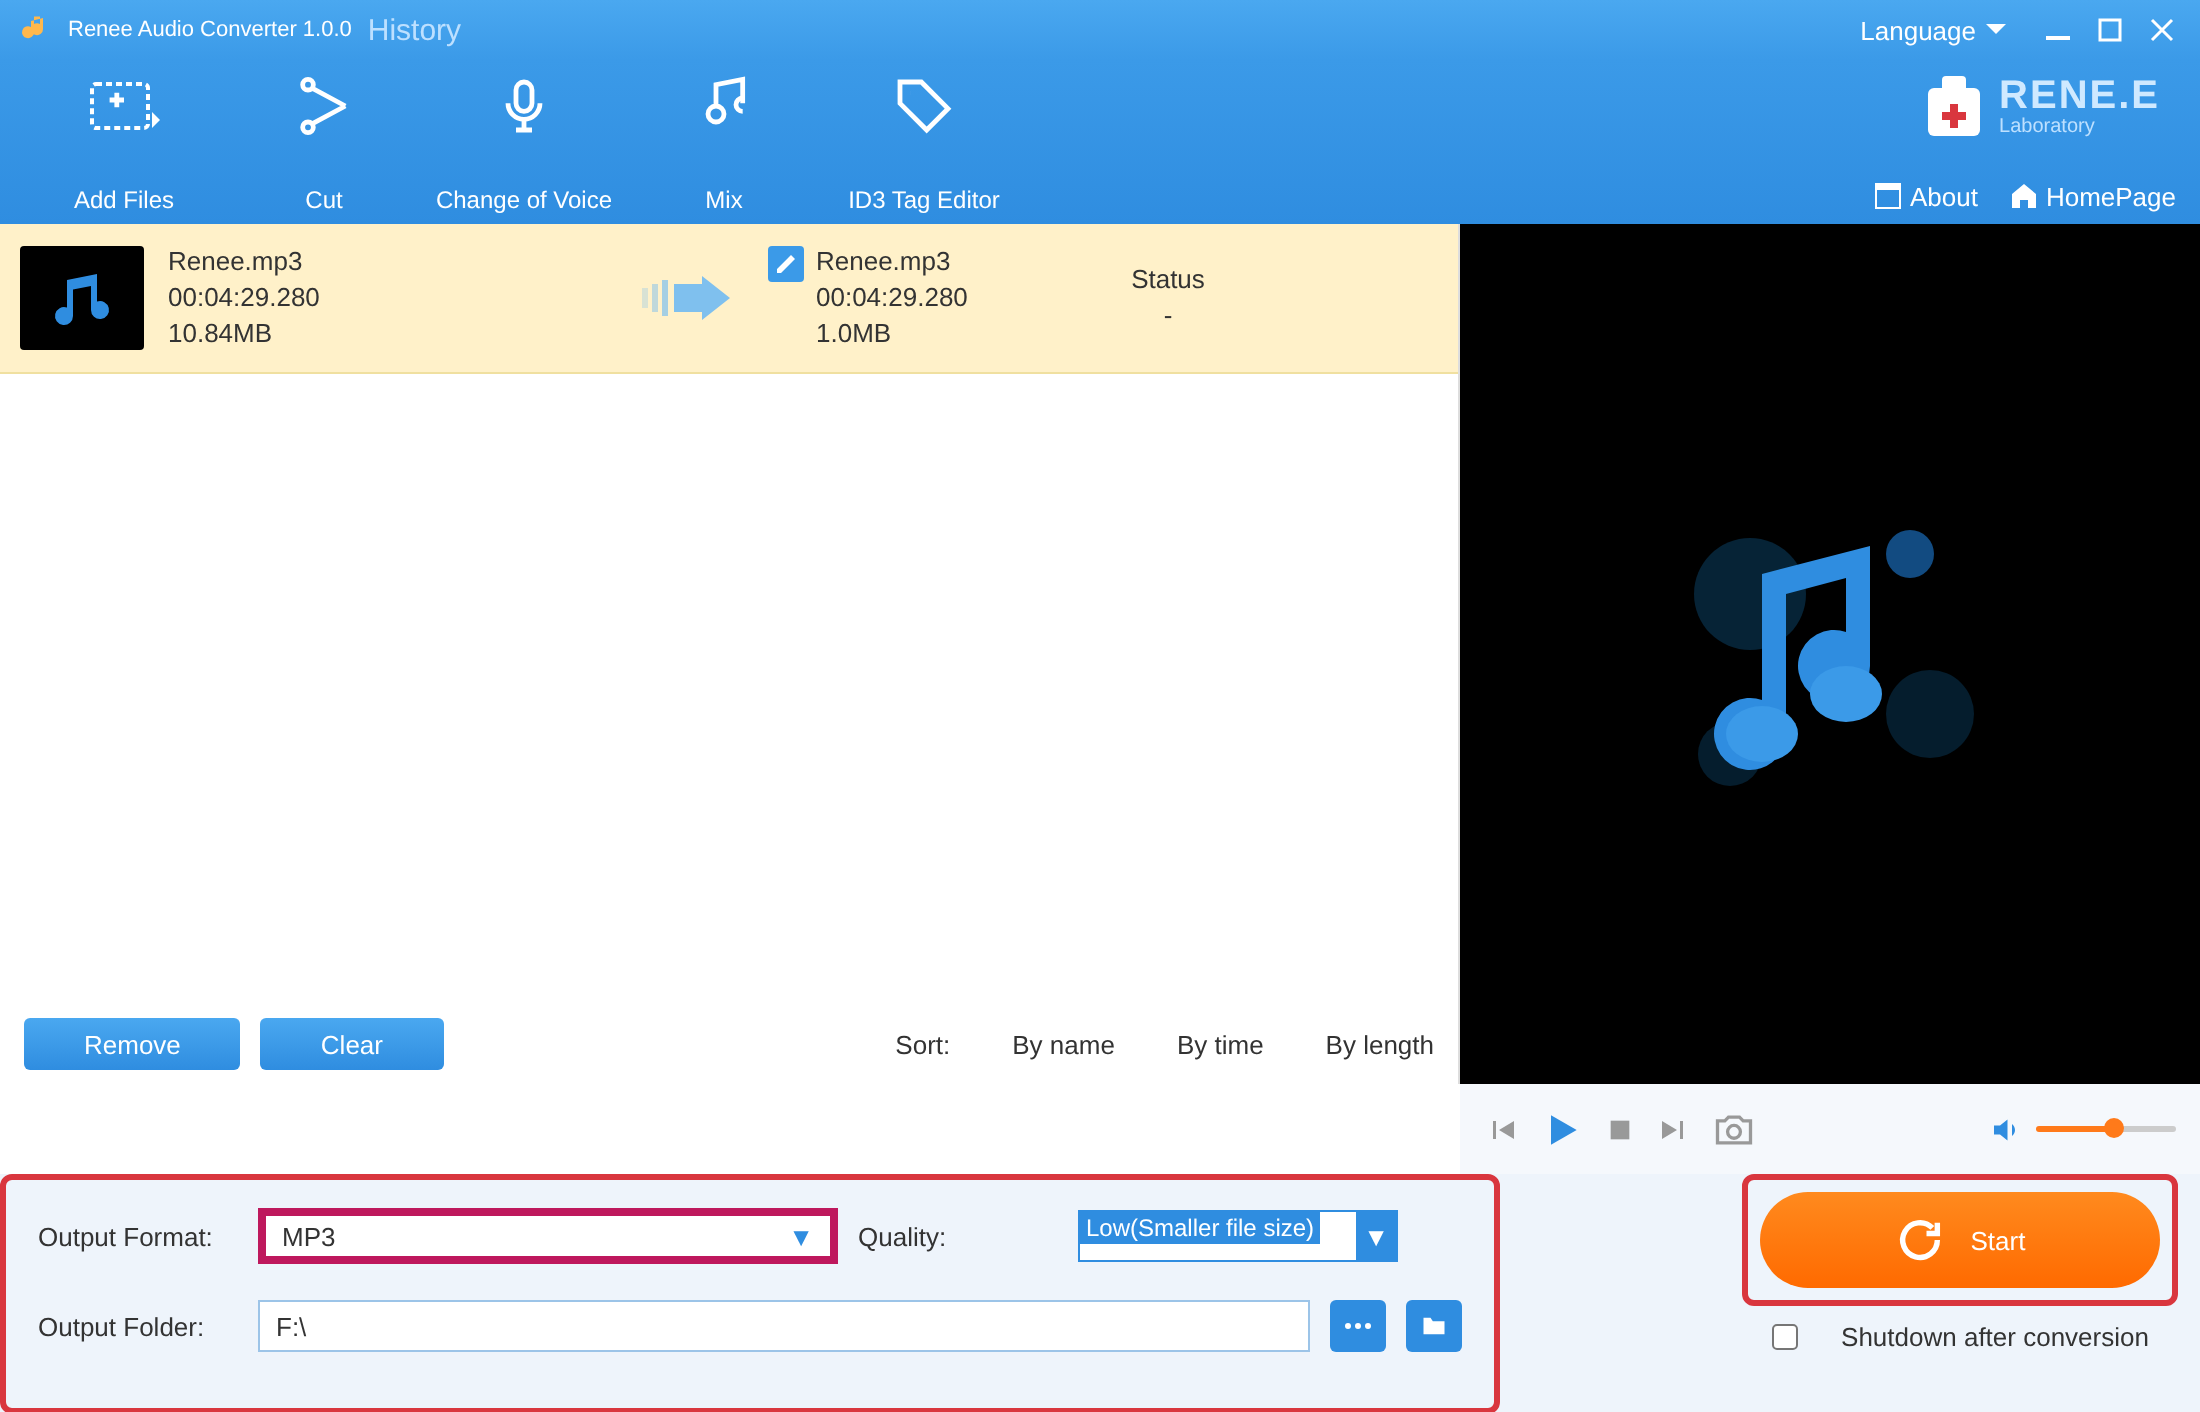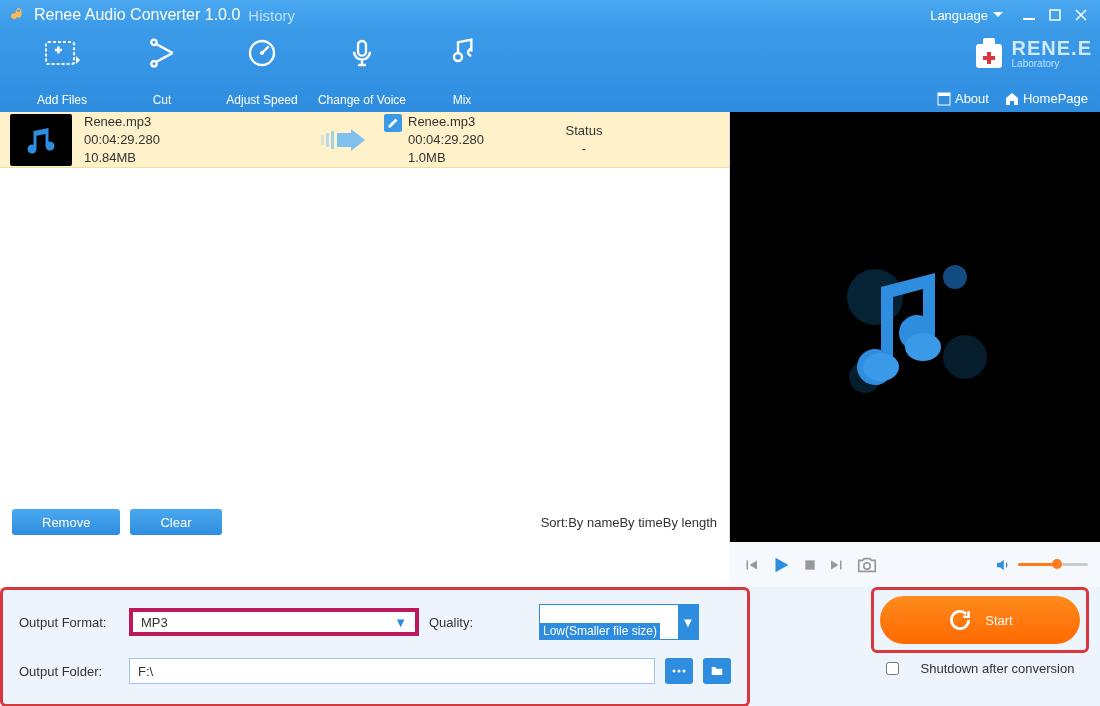--- a/index.html
+++ b/index.html
@@ -1,64 +1,64 @@
 <!DOCTYPE html>
 <html><head>
 <meta charset="utf-8">
 <style>
 *{box-sizing:border-box;margin:0;padding:0;font-family:Arial,sans-serif;font-size:13px}
 body{width:1100px;height:706px;overflow:hidden;background:#fff}
 .titlebar{height:30px;background:linear-gradient(#4aa8f0,#3b9ae8);display:flex;align-items:center;padding:0 8px;color:#fff}
 .titlebar .app-icon{width:18px;height:18px;margin-right:8px}
-.titlebar .title{font-size:16px}
+.titlebar .title{font-size:11px}
 .titlebar .history{color:#bde0ff;margin-left:8px;font-size:15px}
 .titlebar .spacer{flex:1}
 .titlebar .lang{display:flex;align-items:center;gap:4px;cursor:pointer;margin-right:10px}
 .titlebar .winbtn{width:22px;height:22px;display:flex;align-items:center;justify-content:center;cursor:pointer;margin-left:4px}
 .toolbar{height:82px;background:linear-gradient(#3b9ae8,#2f8de0);display:flex;align-items:center;padding:0 12px;color:#fff;position:relative}
 .toolbar .tbtn{display:flex;flex-direction:column;align-items:center;justify-content:center;width:100px;height:72px;cursor:pointer}
 .toolbar .tbtn .ticon{width:36px;height:36px;display:flex;align-items:center;justify-content:center}
 .toolbar .tbtn .tlabel{margin-top:22px;font-size:12px}
-.toolbar .brand{position:absolute;right:8px;top:4px;display:flex;align-items:center;gap:6px}
+.toolbar .brand{position:absolute;right:20px;top:4px;display:flex;align-items:center;gap:6px}
 .toolbar .brand-text{font-family:Arial;font-weight:bold;font-size:20px;color:#cfe9ff;letter-spacing:1px}
 .toolbar .brand-sub{font-size:10px;color:#bde0ff;display:block;margin-top:-2px}
 .toolbar .links{position:absolute;right:12px;bottom:6px;display:flex;gap:16px;font-size:12px}
-.toolbar .links a{color:#fff;text-decoration:none;display:flex;align-items:center;gap:4px;cursor:pointer}
+.toolbar .links a{color:#fff;text-decoration:none;display:flex;align-items:flex-start;gap:4px;cursor:pointer}
 .main{display:flex;height:430px}
 .filelist{flex:1;background:#fff;display:flex;flex-direction:column;border-right:1px solid #ddd}
-.filerow{height:56px;background:#fff1c9;display:flex;align-items:center;padding:0 10px;border-bottom:1px solid #f0e0a0}
+.filerow{height:75px;background:#fff1c9;display:flex;align-items:center;padding:0 10px;border-bottom:1px solid #f0e0a0}
 .thumb{width:62px;height:52px;background:#000;border-radius:2px;display:flex;align-items:center;justify-content:center;margin-right:12px}
 .fileinfo{width:220px}
 .fileinfo div{line-height:18px;color:#333}
 .arrow{width:80px;display:flex;align-items:center;justify-content:center}
 .outinfo{width:160px;display:flex;align-items:flex-start;gap:6px}
 .outinfo .editicon{width:18px;height:18px;background:#3b9ae8;border-radius:2px;display:flex;align-items:center;justify-content:center;cursor:pointer;flex-shrink:0;margin-top:1px}
 .outinfo .meta div{line-height:18px;color:#333}
 .status{width:80px;text-align:center;color:#333}
 .status div{line-height:18px}
 .listfill{flex:1}
 .listfooter{height:40px;display:flex;align-items:center;padding:0 12px;gap:10px}
 .btn{height:26px;border:none;background:linear-gradient(#4aa8f0,#2f8de0);color:#fff;border-radius:3px;padding:0 30px;cursor:pointer;font-size:13px}
-.sortbox{margin-left:auto;display:flex;align-items:center;gap:0;color:#333}
+.sortbox{margin-left:auto;display:flex;align-items:center;gap:31px;color:#333}
 .sortbox span{cursor:pointer}
 .preview{width:370px;background:#000;display:flex;align-items:center;justify-content:center}
 .player{width:370px;height:45px;background:#f5f8fc;display:flex;align-items:center;padding:0 12px;gap:10px}
 .pbtn{cursor:pointer;color:#999;display:flex;align-items:center}
 .pbtn.play{color:#2f8de0}
 .vol{display:flex;align-items:center;gap:6px;margin-left:auto}
 .vol .track{width:70px;height:3px;background:linear-gradient(to right,#ff7a1a 0%,#ff7a1a 55%,#ccc 55%,#ccc 100%);position:relative;border-radius:2px}
 .vol .knob{width:10px;height:10px;background:#ff7a1a;border-radius:50%;position:absolute;left:55%;top:-4px;transform:translateX(-50%)}
 .bottom{height:120px;background:#eef4fb;display:flex;padding:0;gap:110px}
 .outbox{flex:1;border:3px solid #d9363e;border-radius:6px;padding:14px 16px;display:flex;flex-direction:column;gap:18px}
 .orow{display:flex;align-items:center;gap:10px}
 .orow label{width:100px;color:#333}
 .select{flex:0 0 290px;height:28px;border:4px solid #be185d;background:#fff;display:flex;align-items:center;padding:0 8px;color:#333;cursor:pointer;position:relative}
 .select .caret{margin-left:auto;color:#2f8de0}
 .qlabel{width:auto}
-.qselect{flex:0 0 160px;height:36px;border:1px solid #2f8de0;background:#fff;display:flex;align-items:flex-end;cursor:pointer}
+.qselect{flex:0 0 160px;height:26px;border:1px solid #2f8de0;background:#fff;display:flex;align-items:flex-start;cursor:pointer}
 .qselect .qval{background:#2f8de0;color:#fff;padding:1px 3px;font-size:12px}
 .qselect .caret{margin-left:auto;background:#2f8de0;width:20px;height:100%;display:flex;align-items:center;justify-content:center;color:#fff}
 .pathinput{flex:1;height:26px;border:1px solid #9cc4e8;background:#fff;padding:0 8px;color:#333}
 .iconbtn{width:28px;height:26px;background:#2f8de0;border-radius:3px;display:flex;align-items:center;justify-content:center;cursor:pointer;color:#fff}
 .startbox{width:240px;display:flex;flex-direction:column;align-items:center;gap:8px}
 .startframe{border:3px solid #d9363e;border-radius:6px;padding:6px}
 .startbtn{width:200px;height:48px;background:linear-gradient(#ff8a1e,#ff6a00);border:none;border-radius:24px;color:#fff;font-size:22px;display:flex;align-items:center;justify-content:center;gap:12px;cursor:pointer}
 .cb{display:flex;align-items:center;gap:22px;color:#333;font-size:12px}
 .cb input{cursor:pointer}
 .below-main{display:flex}
@@ -114,44 +114,42 @@
     <span class="ticon">
         <svg width="32" height="32" viewBox="0 0 24 24">
           <path fill="none" stroke="#fff" stroke-width="1.8" d="M6 6a2 2 0 1 0 0-4 2 2 0 0 0 0 4zm0 16a2 2 0 1 0 0-4 2 2 0 0 0 0 4zM7 5l13 7M7 19l13-7"></path>
         </svg>
       </span>
     <span class="tlabel">Cut</span>
   </div>
   <div class="tbtn">
     <span class="ticon">
         <svg width="32" height="32" viewBox="0 0 24 24">
-          <circle cx="12" cy="12" r="9" fill="none" stroke="#fff" stroke-width="1.8"></circle>
-          <path stroke="#fff" stroke-width="1.8" d="M12 12l5-5"></path>
-          <circle cx="12" cy="12" r="1.5" fill="#fff"></circle>
-        </svg>
-      </span>
-    <span class="tlabel">Adjust Speed</span>
-  </div>
-  <div class="tbtn">
-    <span class="ticon">
-        <svg width="32" height="32" viewBox="0 0 24 24">
           <rect x="9" y="3" width="6" height="11" rx="3" fill="none" stroke="#fff" stroke-width="1.8"></rect>
           <path fill="none" stroke="#fff" stroke-width="1.8" d="M6 11a6 6 0 0 0 12 0M12 17v4m-3 0h6"></path>
         </svg>
       </span>
     <span class="tlabel">Change of Voice</span>
   </div>
   <div class="tbtn">
     <span class="ticon">
         <svg width="32" height="32" viewBox="0 0 24 24">
           <path fill="none" stroke="#fff" stroke-width="1.8" d="M9 18a3 3 0 1 1 0-6 3 3 0 0 1 0 6zM9 12V4l10-2v9"></path>
           <path fill="none" stroke="#fff" stroke-width="1.8" d="M19 14a2.5 2.5 0 1 1 0-5"></path>
         </svg>
       </span>
     <span class="tlabel">Mix</span>
+  </div>
+  <div class="tbtn">
+    <span class="ticon">
+        <svg width="32" height="32" viewBox="0 0 24 24">
+          <path fill="none" stroke="#fff" stroke-width="1.8" d="M3 3h8l10 10-8 8L3 11zM7 7h.01"></path>
+        </svg>
+      </span>
+    <span class="tlabel">ID3 Tag Editor</span>
   </div>
   <div class="brand">
     <svg width="34" height="38">
         <rect x="4" y="10" width="26" height="24" rx="3" fill="#fff"></rect>
         <rect x="11" y="4" width="12" height="8" rx="2" fill="#fff"></rect>
         <path fill="#d9363e" d="M15 18h4v4h4v4h-4v4h-4v-4h-4v-4h4z"></path>
       </svg>
     <div><span class="brand-text">RENE.E</span><span class="brand-sub">Laboratory</span></div>
   </div>
   <div class="links">

